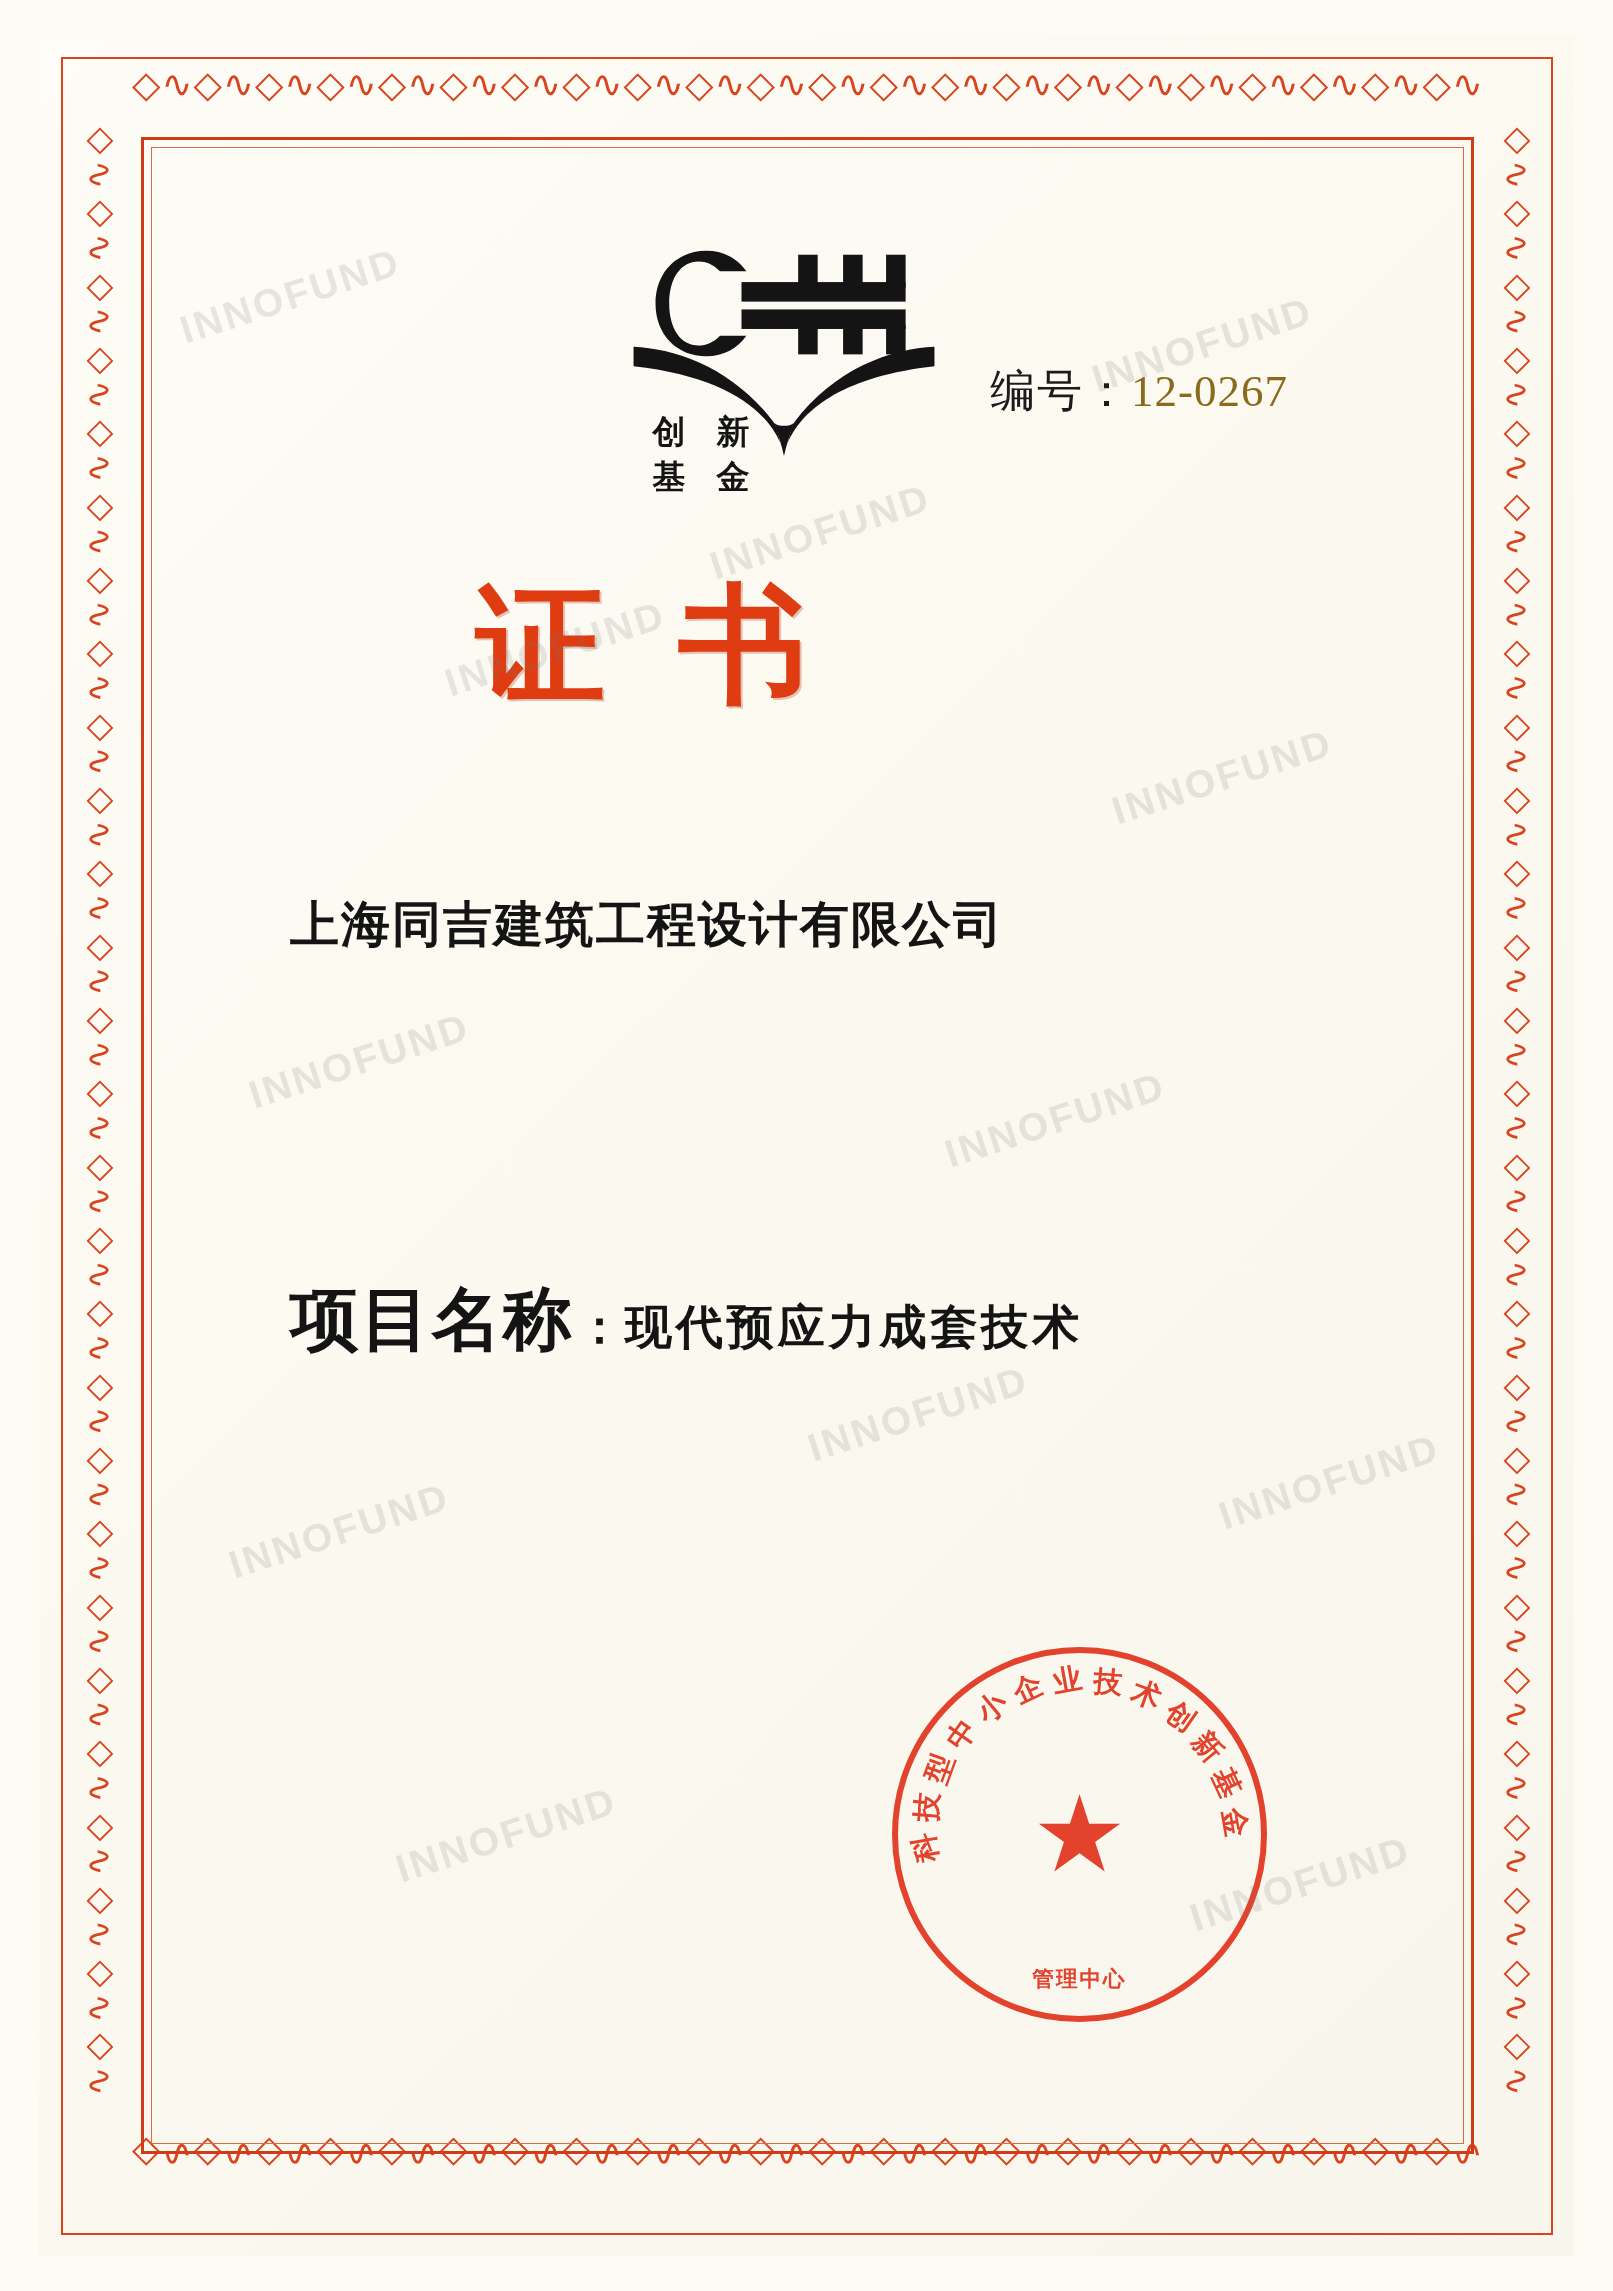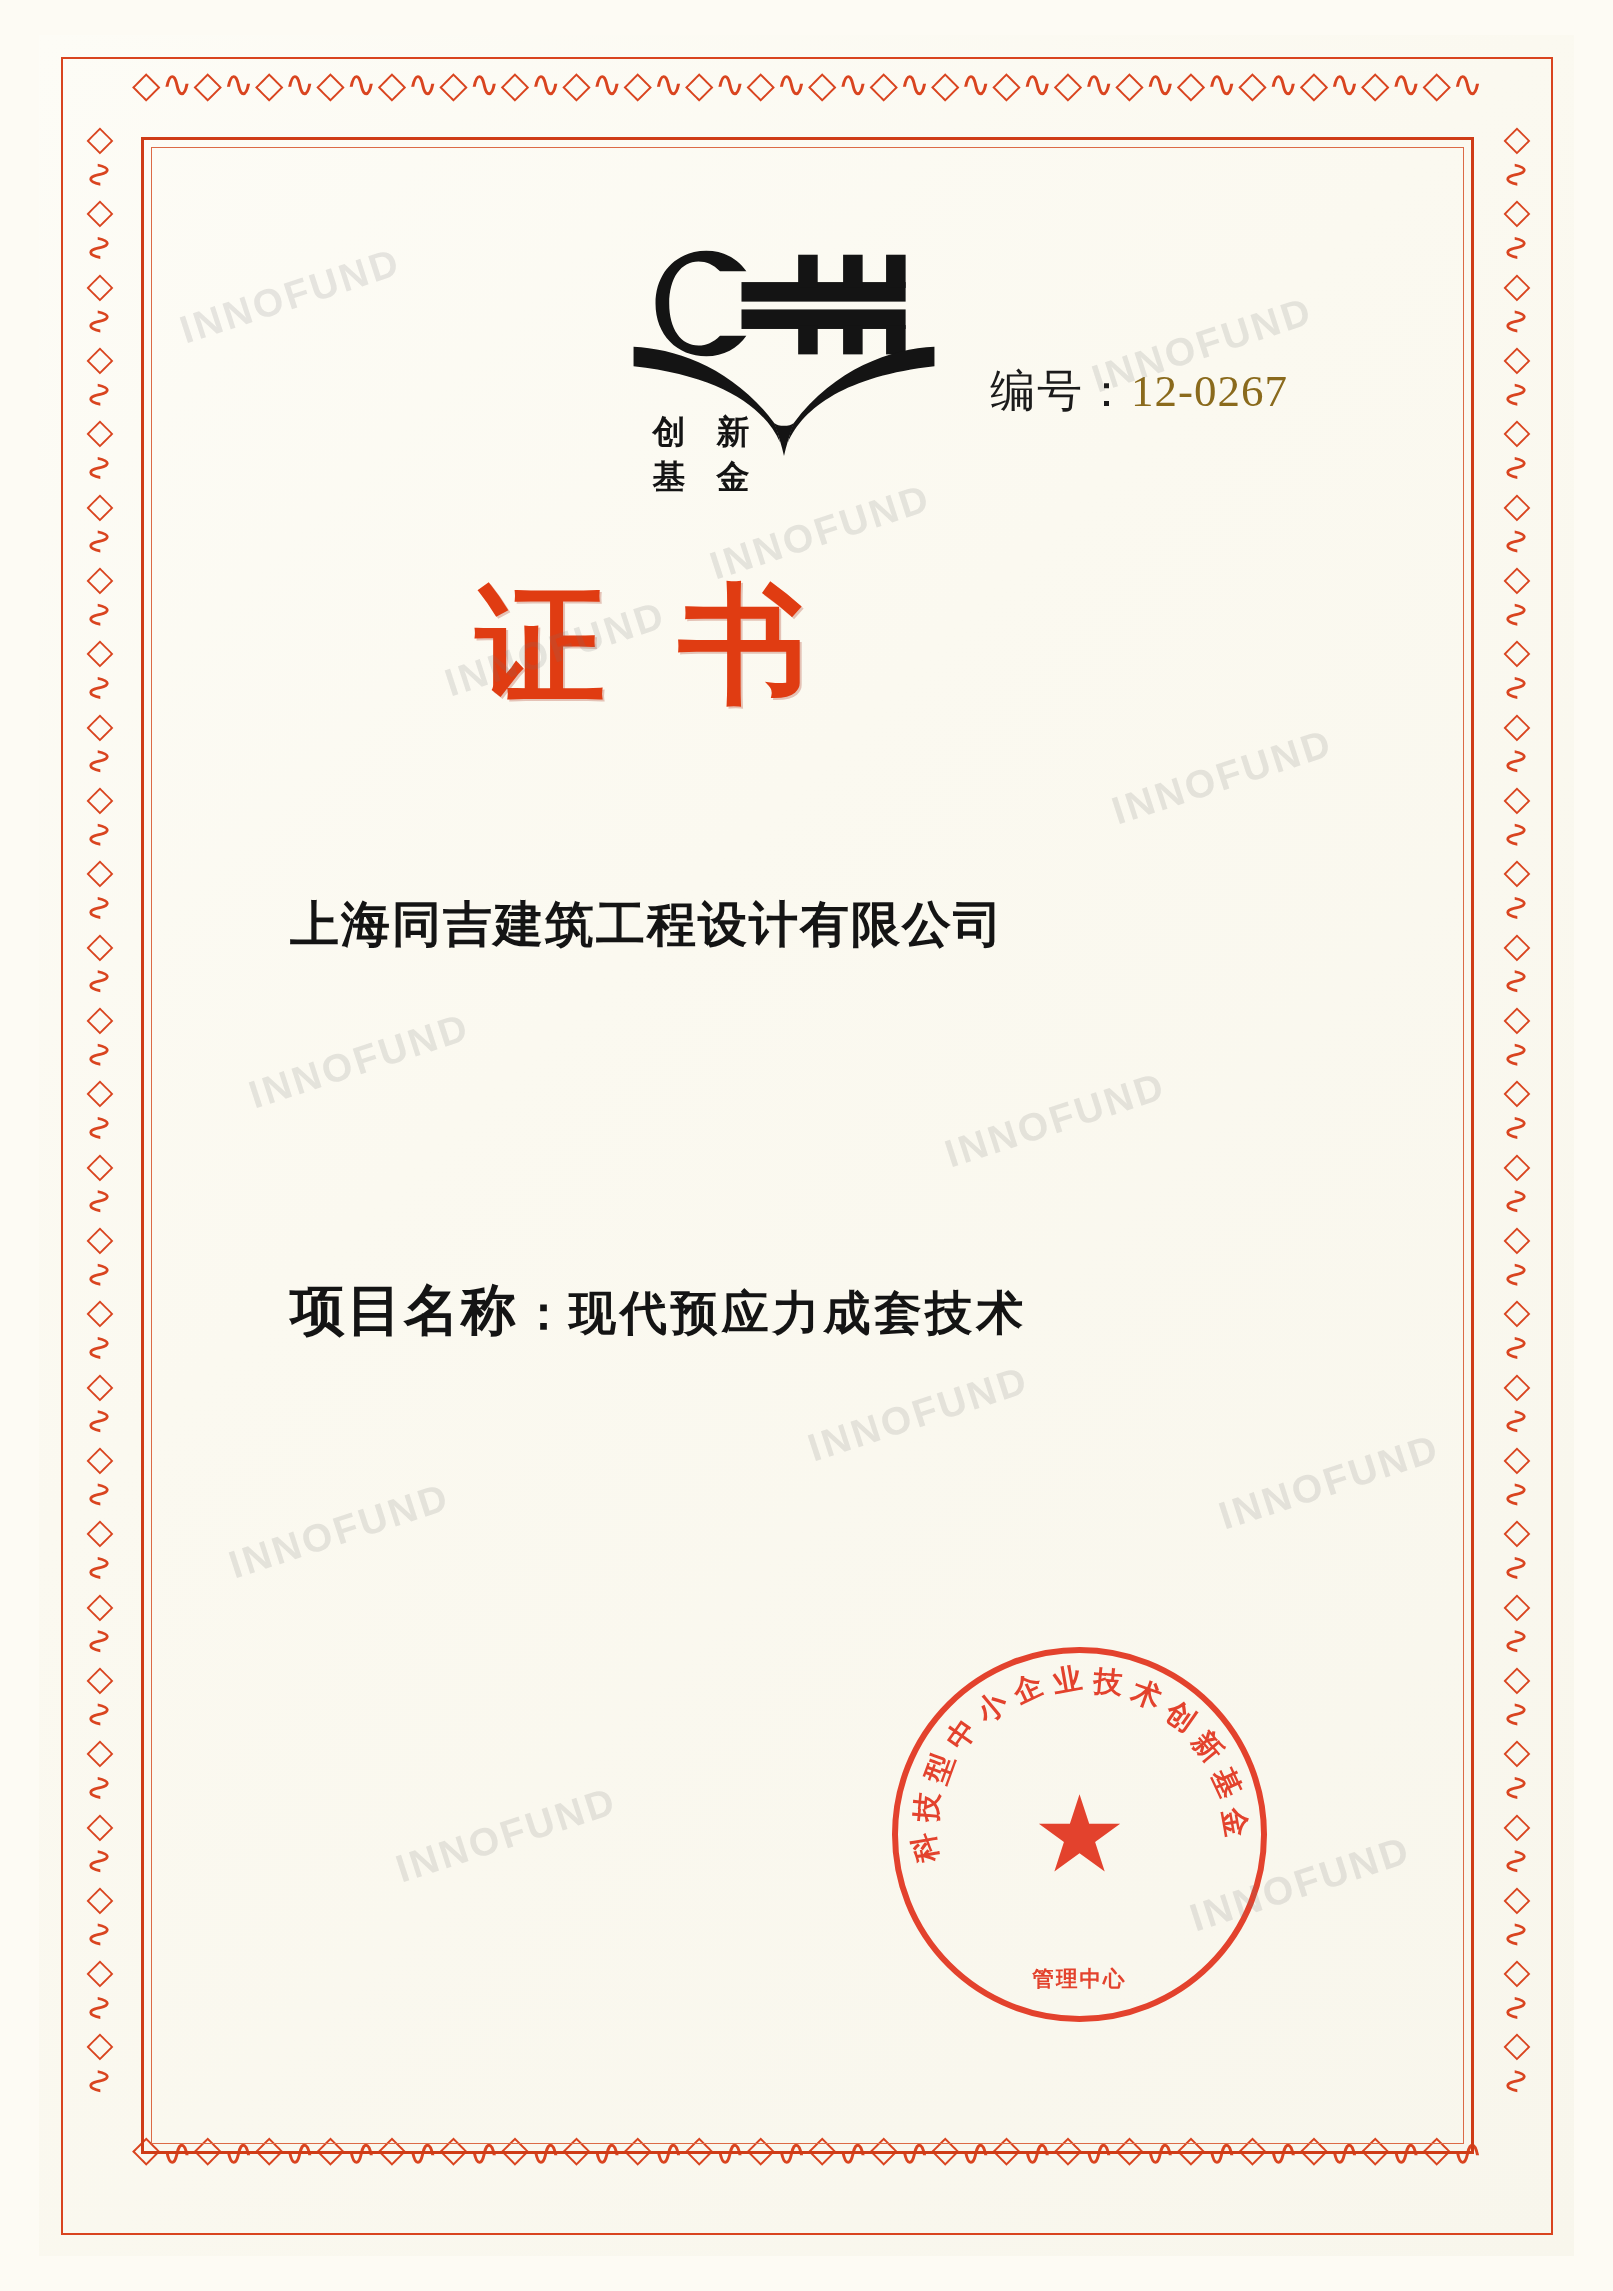--- a/index.html
+++ b/index.html
@@ -181,21 +181,21 @@
   .project-row {
     position: absolute;
     left: 290px;
     top: 1274px;
     display: flex;
     align-items: baseline;
     font-family: "DejaVu Sans", sans-serif;
     font-weight: bold;
     color: #141414;
   }
-  .project-label { font-size: 55px; letter-spacing: 2px; }
+  .project-label { font-size: 69px; letter-spacing: 2px; }
   .project-colon { font-size: 47px; padding: 0 2px; }
   .project-value {
     font-size: 47px;
     letter-spacing: 3.9px;
     font-weight: bold;
   }
 
   
   .date {
     position: absolute;

